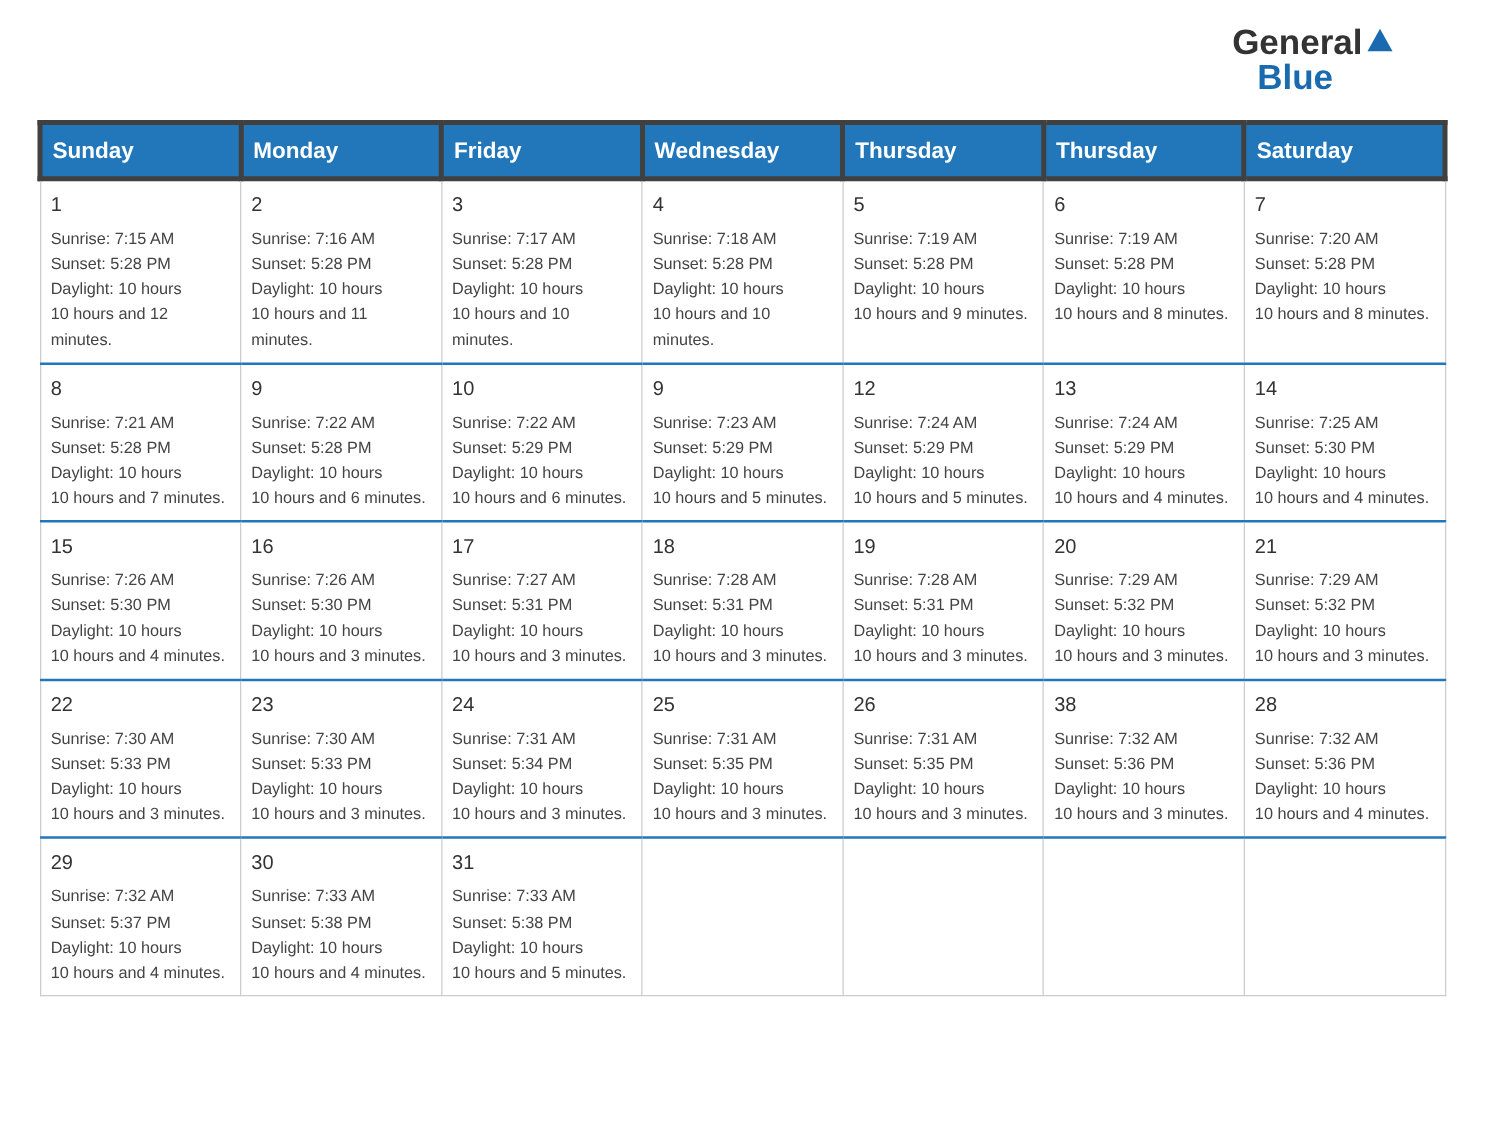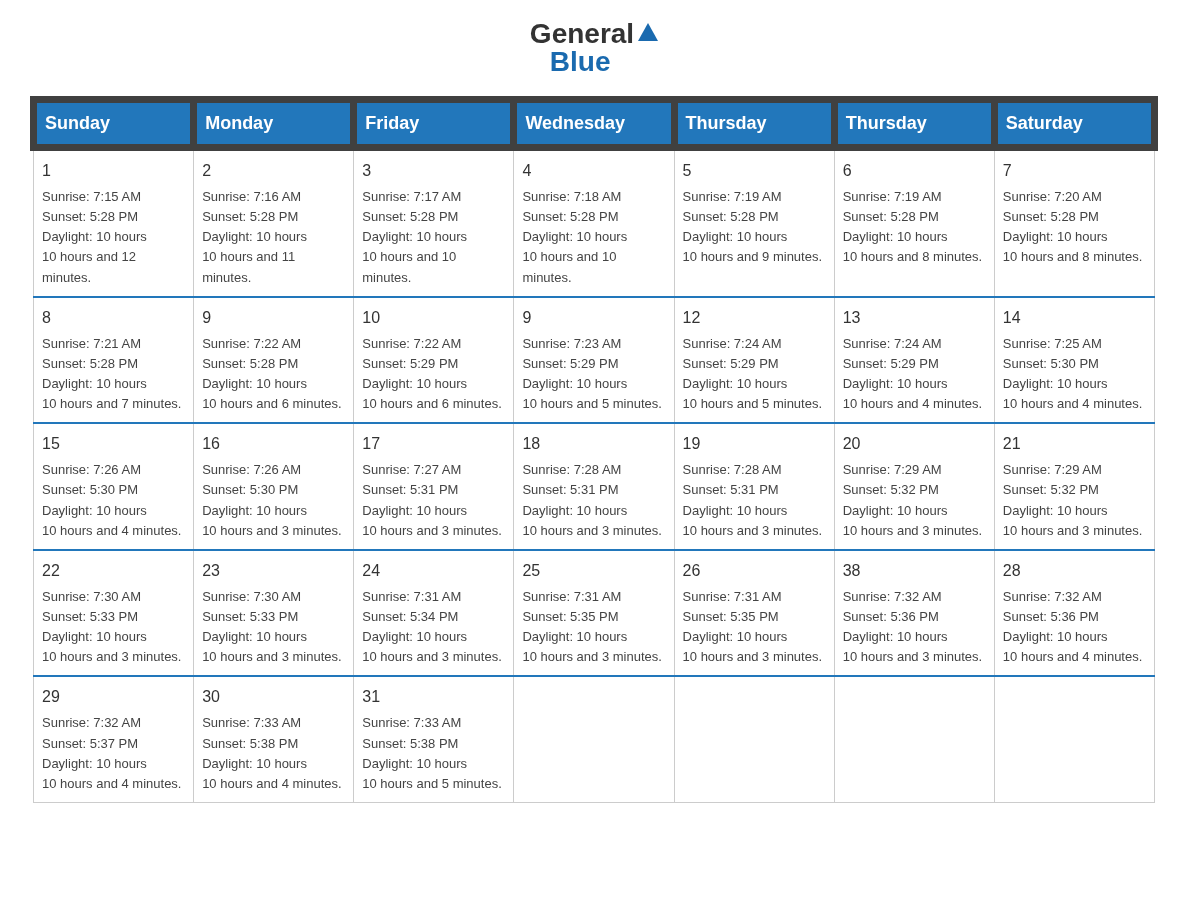--- a/index.html
+++ b/index.html
@@ -5,23 +5,24 @@
     * { margin: 0; padding: 0; box-sizing: border-box; }
     body {
       font-family: Arial, sans-serif;
       background: #ffffff;
       width: 1188px;
       min-height: 918px;
       padding: 20px 30px;
     }
     .header {
       display: flex;
-      justify-content: center;
+      justify-content: flex-end;
       align-items: flex-start;
       margin-bottom: 20px;
+      gap: 44px;
     }
     .logo {
       display: flex;
       flex-direction: column;
       align-items: flex-start;
     }
     .logo-text-general {
       font-size: 28px;
       font-weight: bold;
       color: #333;
@@ -69,21 +70,21 @@
       border-collapse: collapse;
       table-layout: fixed;
     }
     thead tr th {
       background-color: #2277bb;
       color: #ffffff;
       padding: 10px 8px;
       font-size: 18px;
       font-weight: bold;
       text-align: left;
-      border: 7px solid #404040;
+      border: 4px solid #404040;
     }
     tbody tr td {
       vertical-align: top;
       padding: 8px 8px;
       border: 1px solid #cccccc;
       border-top: 2px solid #2277bb;
       font-size: 13px;
       color: #333;
       line-height: 1.5;
       height: 110px;

